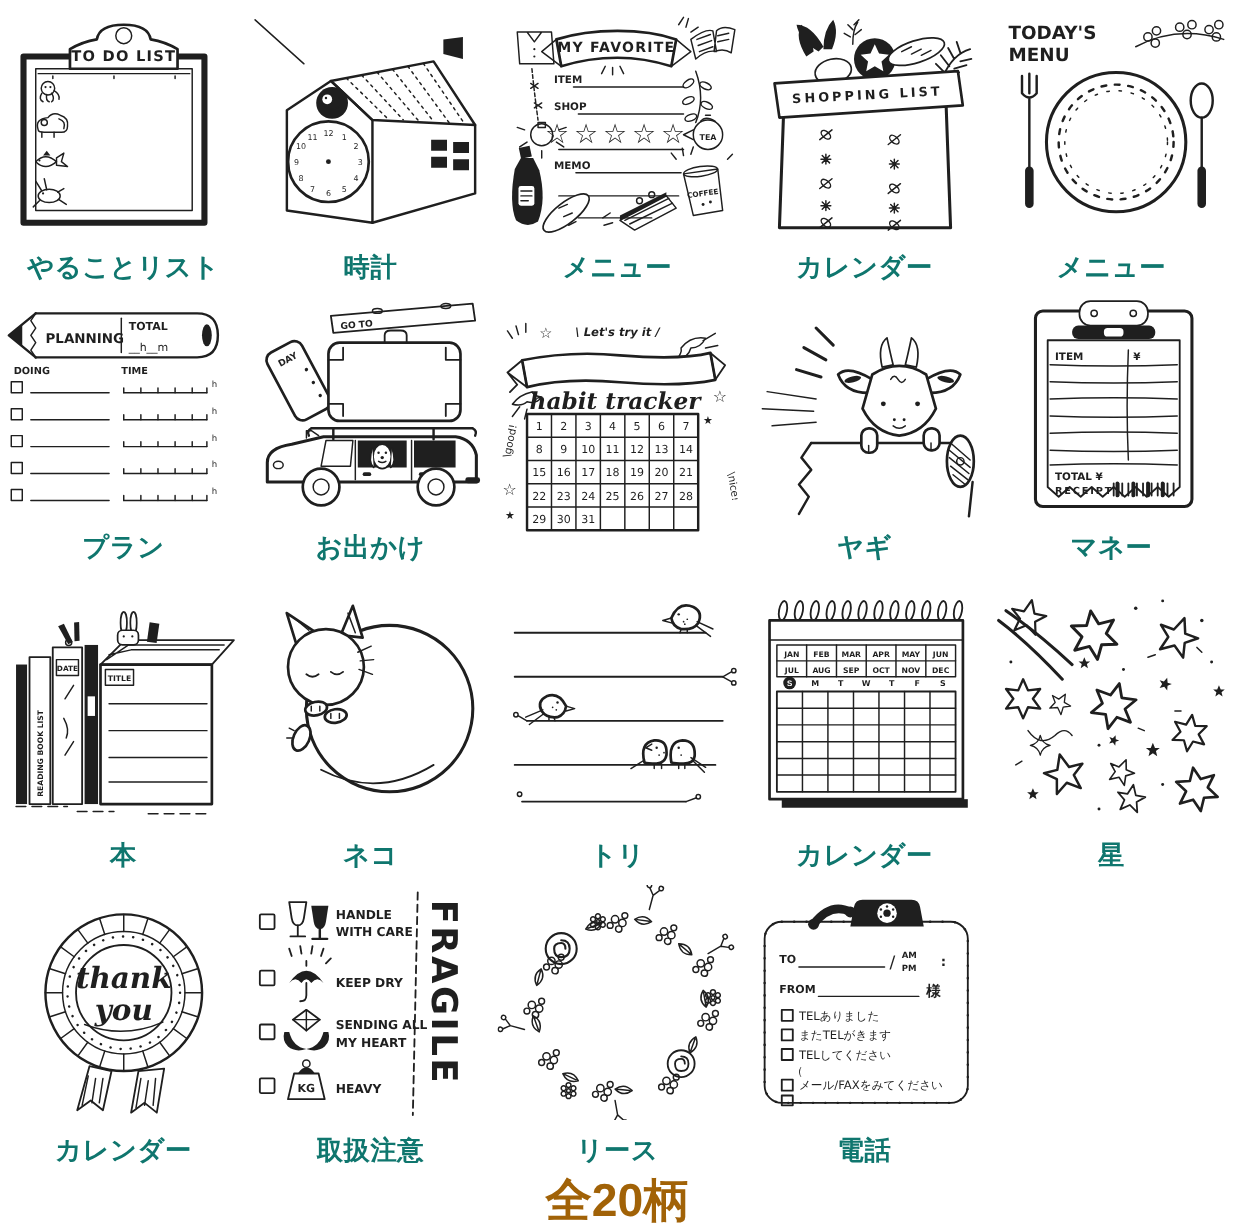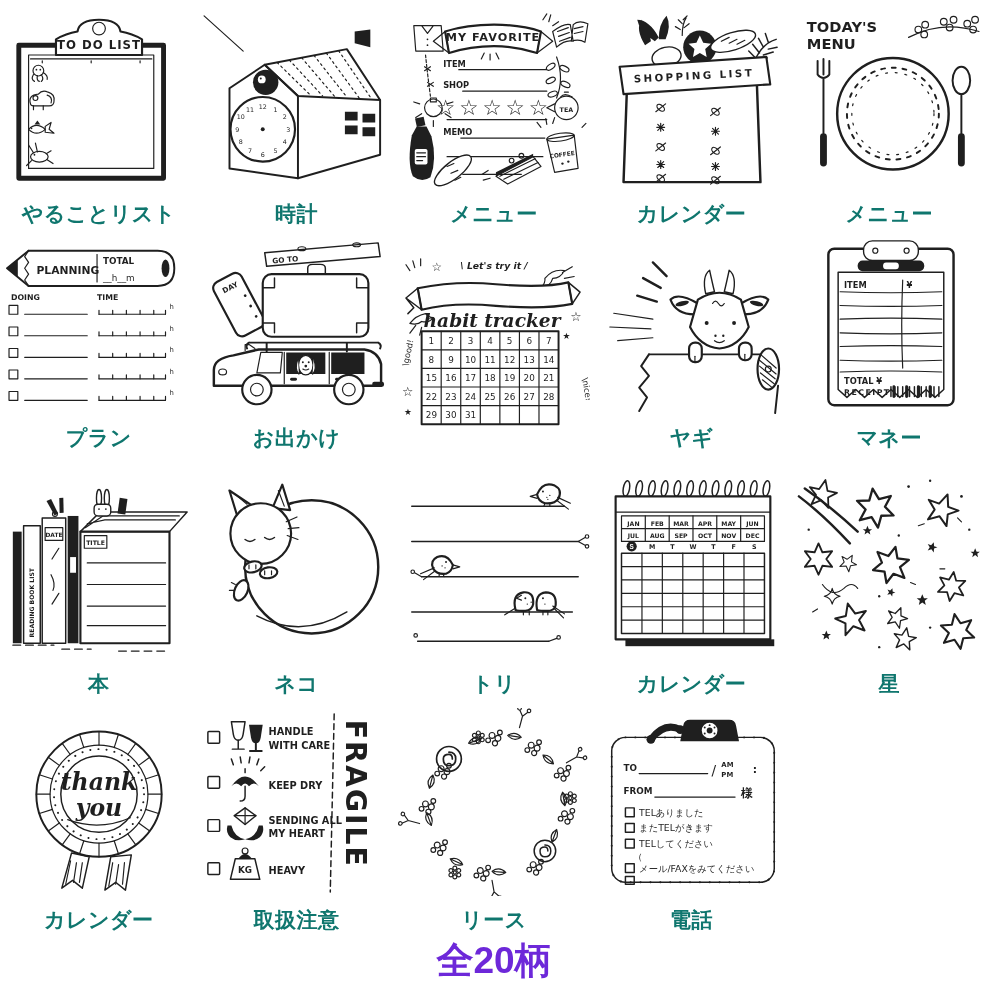--- a/index.html
+++ b/index.html
@@ -1,21 +1,21 @@
 <!DOCTYPE html>
 <html><head>
 <meta charset="utf-8">
 <style>
   html,body{margin:0;padding:0;background:#ffffff;}
   body{width:988px;height:983px;font-family:"Liberation Sans","DejaVu Sans",sans-serif;color:#1f1f1f;}
   .grid{display:grid;grid-template-columns:repeat(5,197.6px);grid-template-rows:230px 224px 246px 236px;}
   .cell{display:flex;flex-direction:column;align-items:center;justify-content:flex-end;overflow:hidden;}
   .art{flex:1;display:flex;align-items:center;justify-content:center;}
   .label{height:32px;display:flex;align-items:center;justify-content:center;font-size:21px;font-weight:600;letter-spacing:.5px;color:#0f766e;}
-  .footer{height:47px;display:flex;align-items:flex-start;justify-content:center;font-size:37px;font-weight:600;color:#6d28d9;}
+  .footer{height:47px;display:flex;align-items:flex-start;justify-content:center;font-size:37px;font-weight:600;color:#a16207;}
   svg{display:block;}
   
   .s{stroke:#1f1f1f;fill:none;stroke-width:2;stroke-linecap:round;stroke-linejoin:round;}
   .w1{stroke-width:1.2}.w15{stroke-width:1.5}.w25{stroke-width:2.5}.w3{stroke-width:3}.w5{stroke-width:5}.w7{stroke-width:7}
   .f{fill:#1f1f1f;stroke:none}
   .wf{fill:#fff;stroke:none}
   .ws{fill:#fff;stroke:#1f1f1f;stroke-width:1.4;stroke-linecap:round;stroke-linejoin:round}
   .ws2{stroke-width:2.2}
   .t{fill:#1f1f1f;font-family:"DejaVu Sans","Liberation Sans",sans-serif;font-weight:700}
   .tn{font-weight:400}

